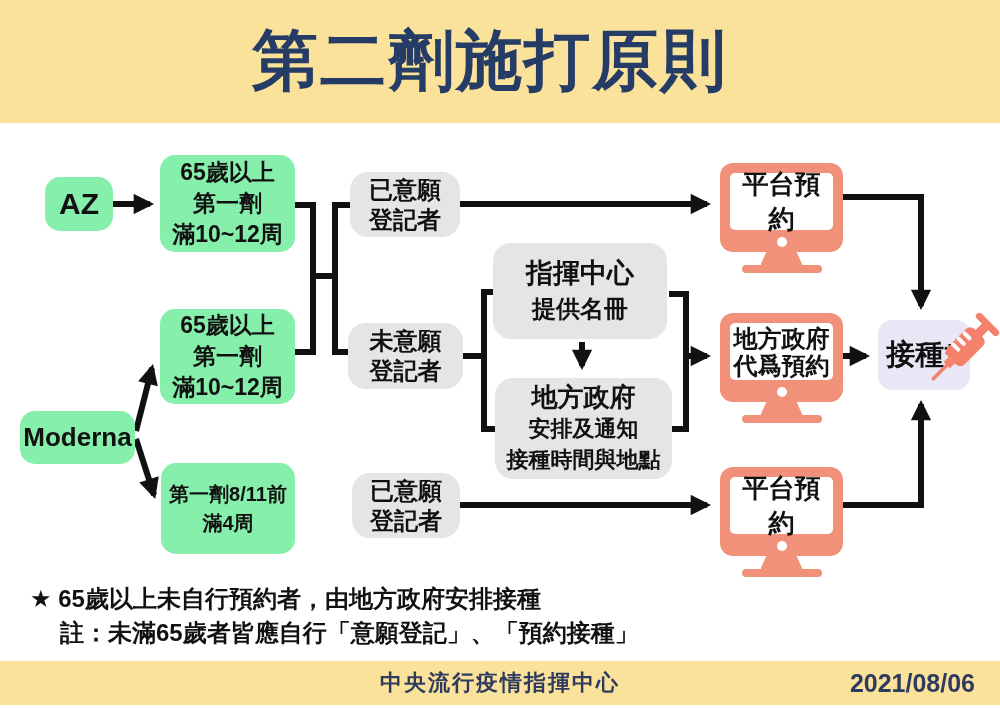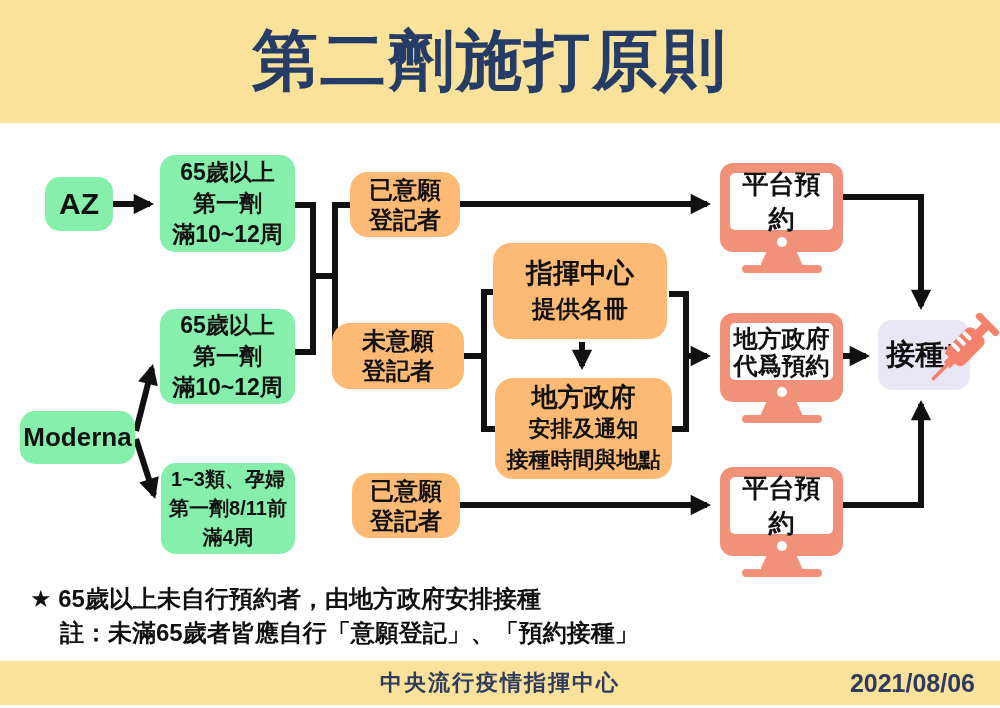--- a/index.html
+++ b/index.html
@@ -26,29 +26,29 @@
     right:25px;top:661px;line-height:44px;
     font-size:25px;font-weight:bold;color:#2E3B5F;
   }
   
   .gbox,.obox,.vbox{
     position:absolute;display:flex;flex-direction:column;
     align-items:center;justify-content:center;text-align:center;
     color:#111;font-weight:bold;border-radius:15px;
   }
   .gbox{background:#86efac;}
-  .obox{background:#fdba74;border-radius:18px;}
+  .obox{background:#e5e5e5;border-radius:18px;}
   .vbox{background:#E9E7F6;border-radius:14px;}
   .az{left:45px;top:177px;width:68px;height:54px;font-size:30px;}
   .moderna{left:20px;top:411px;width:115px;height:53px;font-size:26px;}
   .g1{left:160px;top:155px;width:135px;height:97px;font-size:23px;line-height:31px;}
   .g2{left:160px;top:309px;width:135px;height:95px;font-size:23px;line-height:31px;}
   .g3{left:161px;top:463px;width:134px;height:91px;font-size:20px;line-height:29px;}
   .o1{left:350px;top:172px;width:110px;height:65px;font-size:24px;line-height:30px;}
-  .o2{left:332px;top:323px;width:132px;height:66px;font-size:24px;line-height:30px;}
+  .o2{left:348px;top:323px;width:115px;height:66px;font-size:24px;line-height:30px;}
   .o3{left:493px;top:243px;width:174px;height:96px;font-size:24px;line-height:35px;}
   .o3 .big{font-size:27px;}
   .o4{left:495px;top:378px;width:177px;height:101px;font-size:22px;line-height:31px;}
   .o4 .big{font-size:26px;}
   .o5{left:352px;top:473px;width:108px;height:65px;font-size:24px;line-height:30px;}
   .vacc{left:878px;top:320px;width:92px;height:70px;font-size:29px;padding-right:6px;box-sizing:border-box;}
   
   .monitor{position:absolute;width:123px;}
   .m-frame{position:relative;width:123px;height:89px;background:#F2917A;border-radius:13px;}
   .m-screen{
@@ -126,21 +126,20 @@
   <div>65歲以上</div>
   <div>第一劑</div>
   <div>滿10~12周</div>
 </div>
 <div class="gbox g2">
   <div>65歲以上</div>
   <div>第一劑</div>
   <div>滿10~12周</div>
 </div>
 <div class="gbox g3">
-  <div>1~3類、孕婦</div>
   <div>第一劑8/11前</div>
   <div>滿4周</div>
 </div>
 
 <div class="obox o1">
   <div>已意願</div>
   <div>登記者</div>
 </div>
 <div class="obox o2">
   <div>未意願</div>

